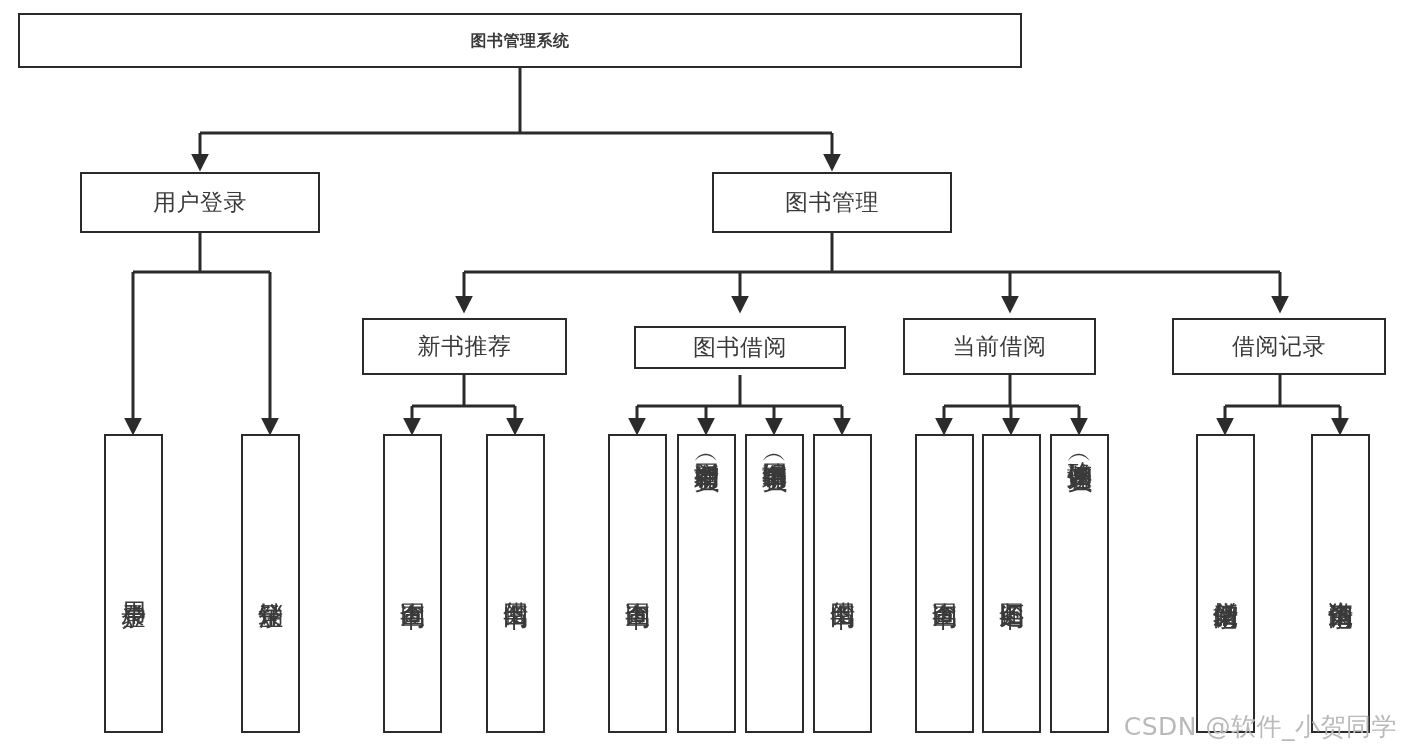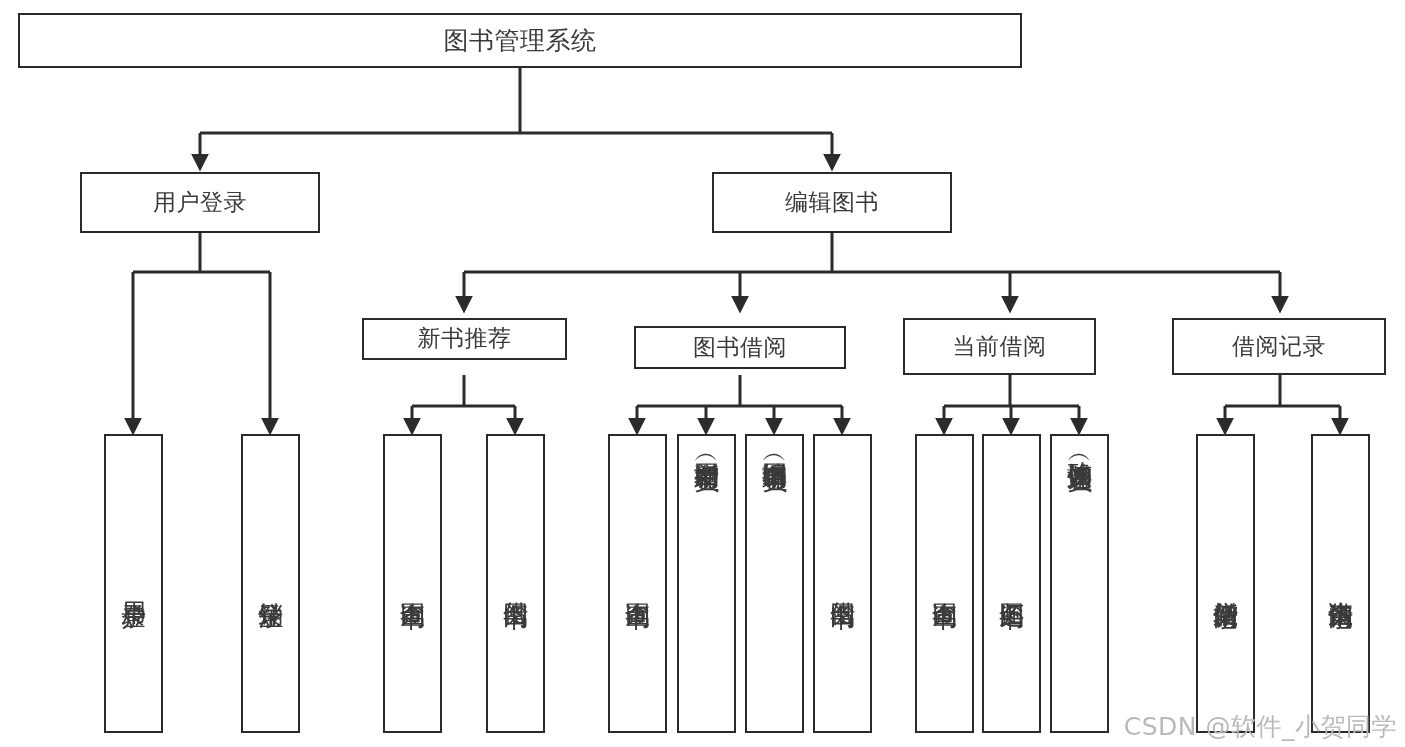--- a/index.html
+++ b/index.html
@@ -35,21 +35,22 @@
     justify-content: center;
   }
   .node-label {
     color: #3a3a3a;
     text-align: center;
     line-height: 1.12;
     letter-spacing: 0.5px;
     white-space: pre;
   }
   .node.root .node-label {
-    font-size: 25px;
+    font-size: 16px;
+    font-weight: bold;
   }
   .node.branch .node-label {
     font-size: 23px;
   }
   .node.leaf {
     align-items: flex-start;
     justify-content: center;
     padding-top: 6px;
   }
   .node.leaf .node-label {
@@ -129,24 +130,24 @@
   </svg>
 
   <div class="node root" style="left:18px; top:13px; width:1004px; height:55px;">
     <span class="node-label">图书管理系统</span>
   </div>
 
   <div class="node branch" style="left:80px; top:172px; width:240px; height:61px;">
     <span class="node-label">用户登录</span>
   </div>
   <div class="node branch" style="left:712px; top:172px; width:240px; height:61px;">
-    <span class="node-label">编辑图书</span>
-  </div>
-
-  <div class="node branch" style="left:362px; top:318px; width:205px; height:42px;">
+    <span class="node-label">图书管理</span>
+  </div>
+
+  <div class="node branch" style="left:362px; top:318px; width:205px; height:57px;">
     <span class="node-label">新书推荐</span>
   </div>
   <div class="node branch" style="left:634px; top:318px; width:212px; height:43px;margin-top:8px;">
     <span class="node-label">图书借阅</span>
   </div>
   <div class="node branch" style="left:903px; top:318px; width:193px; height:57px;">
     <span class="node-label">当前借阅</span>
   </div>
   <div class="node branch" style="left:1172px; top:318px; width:214px; height:57px;">
     <span class="node-label">借阅记录</span>

